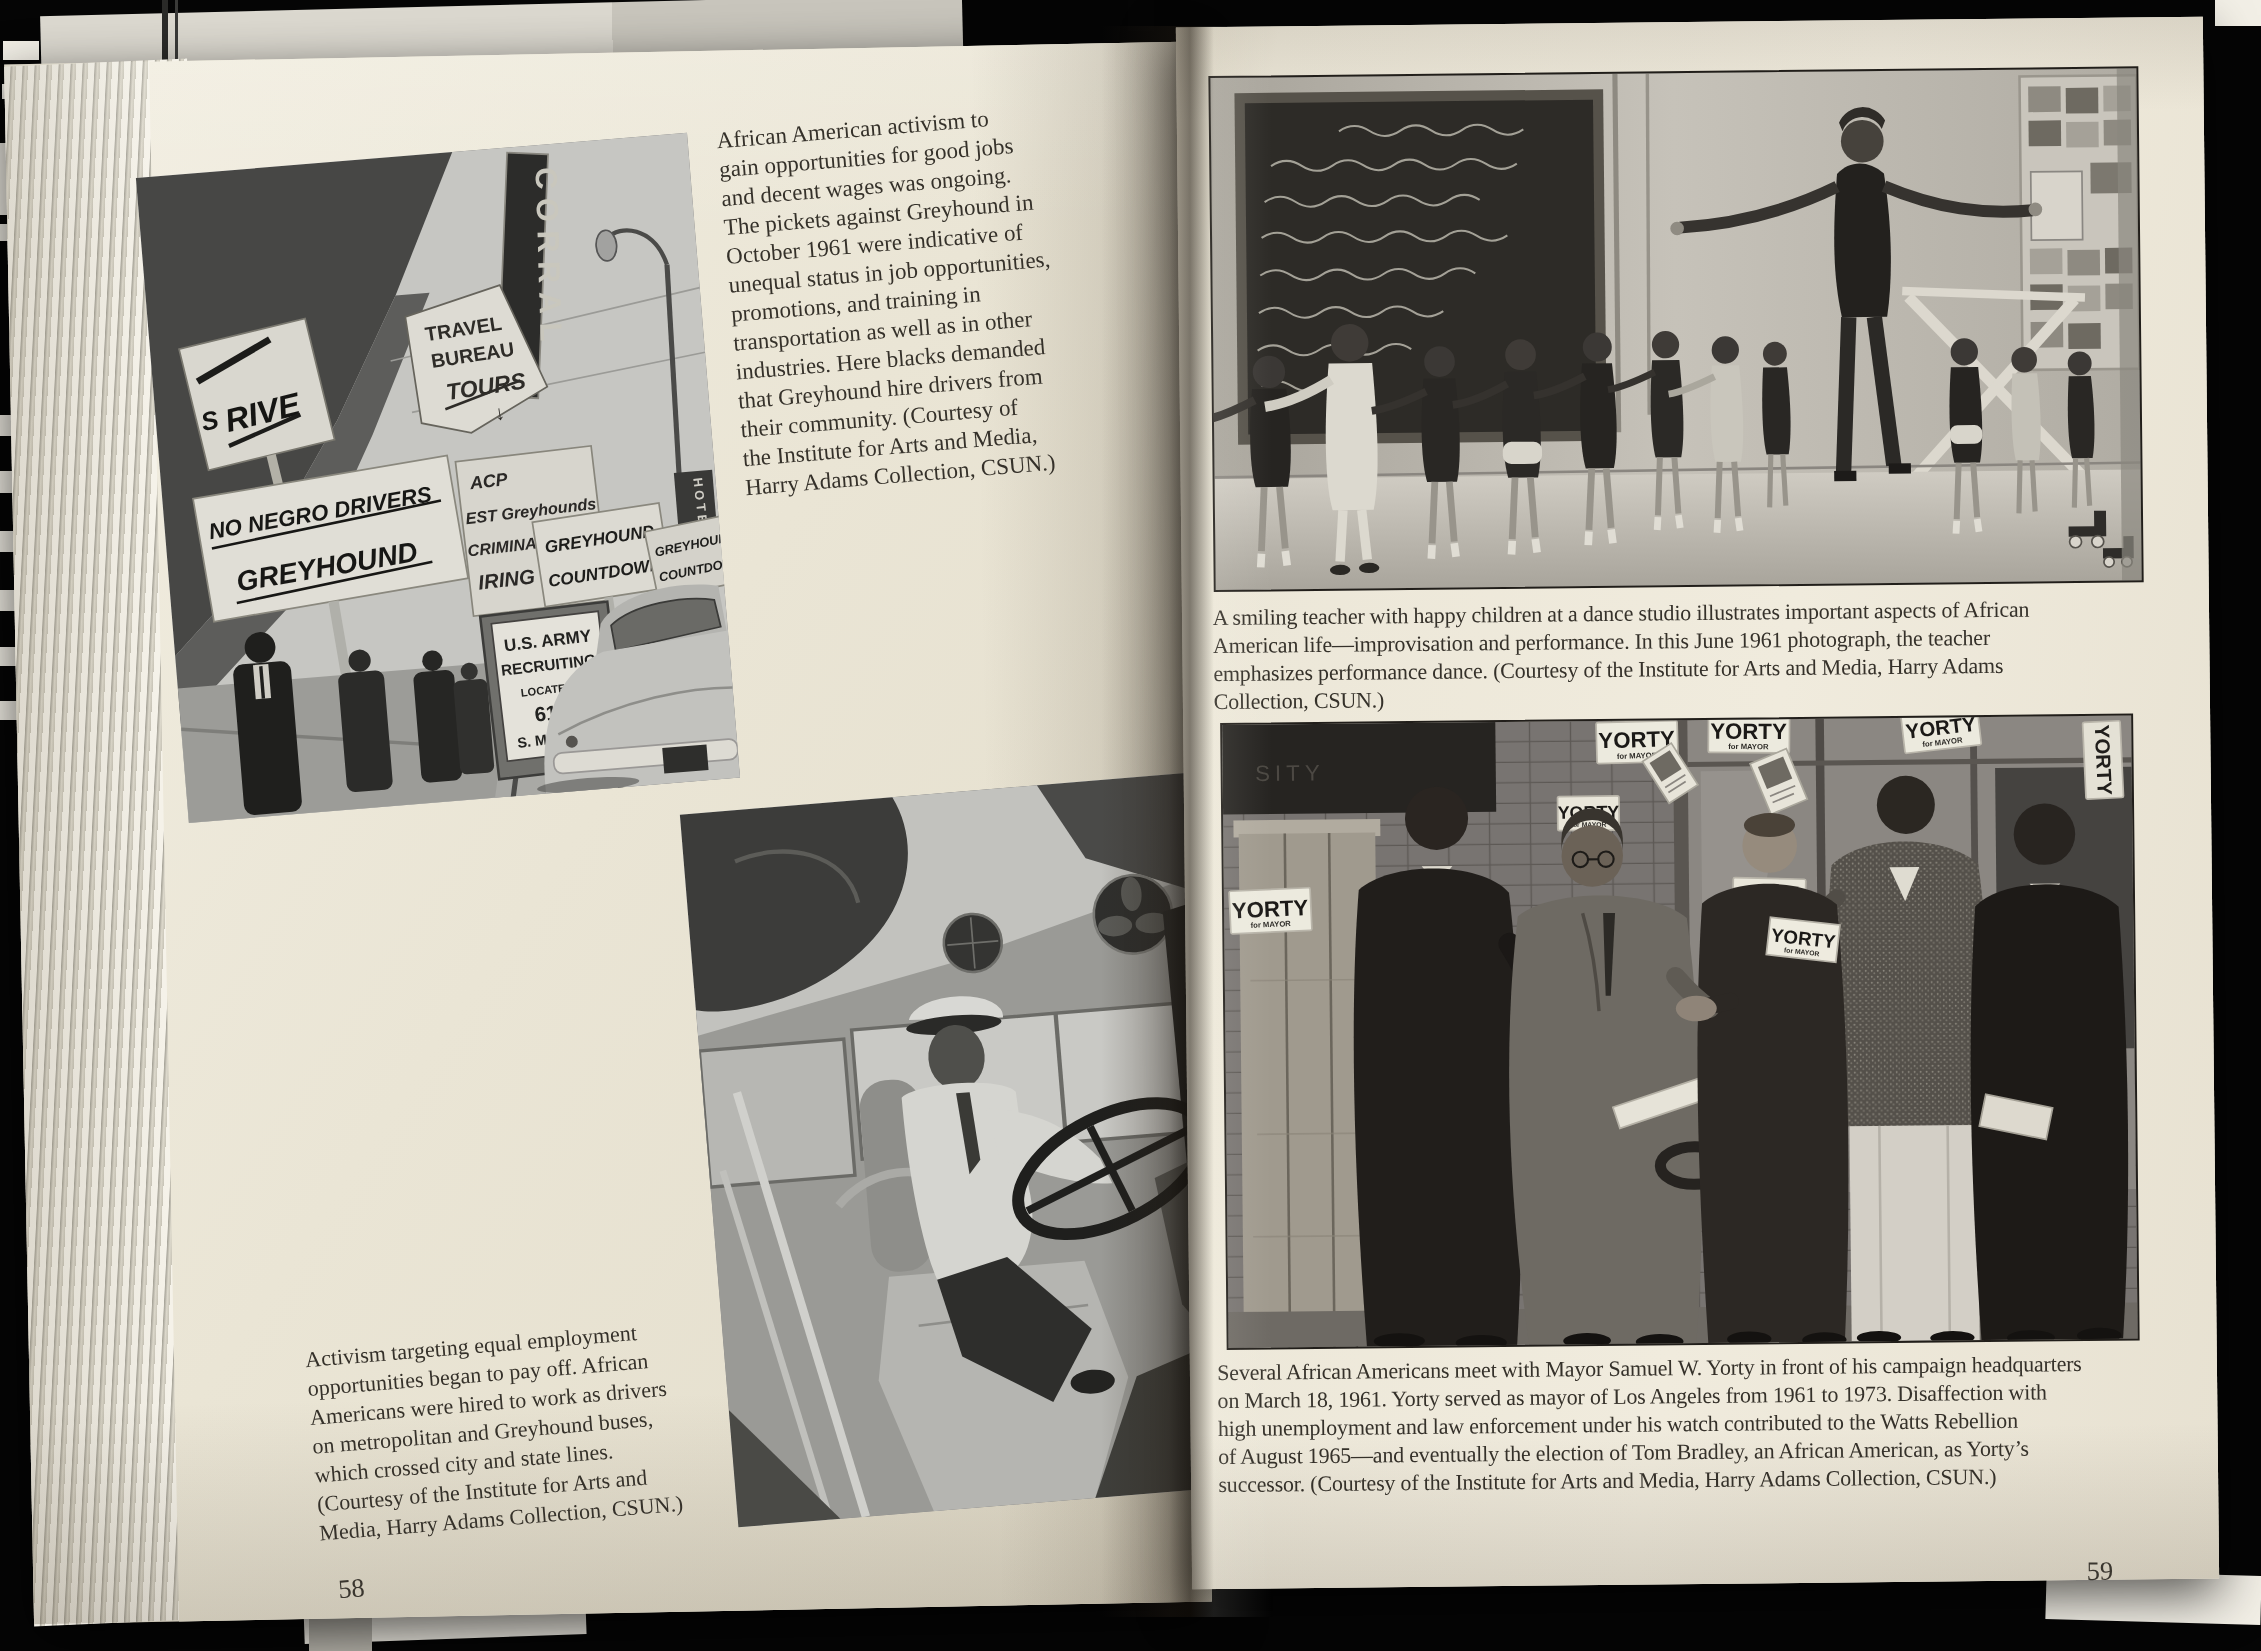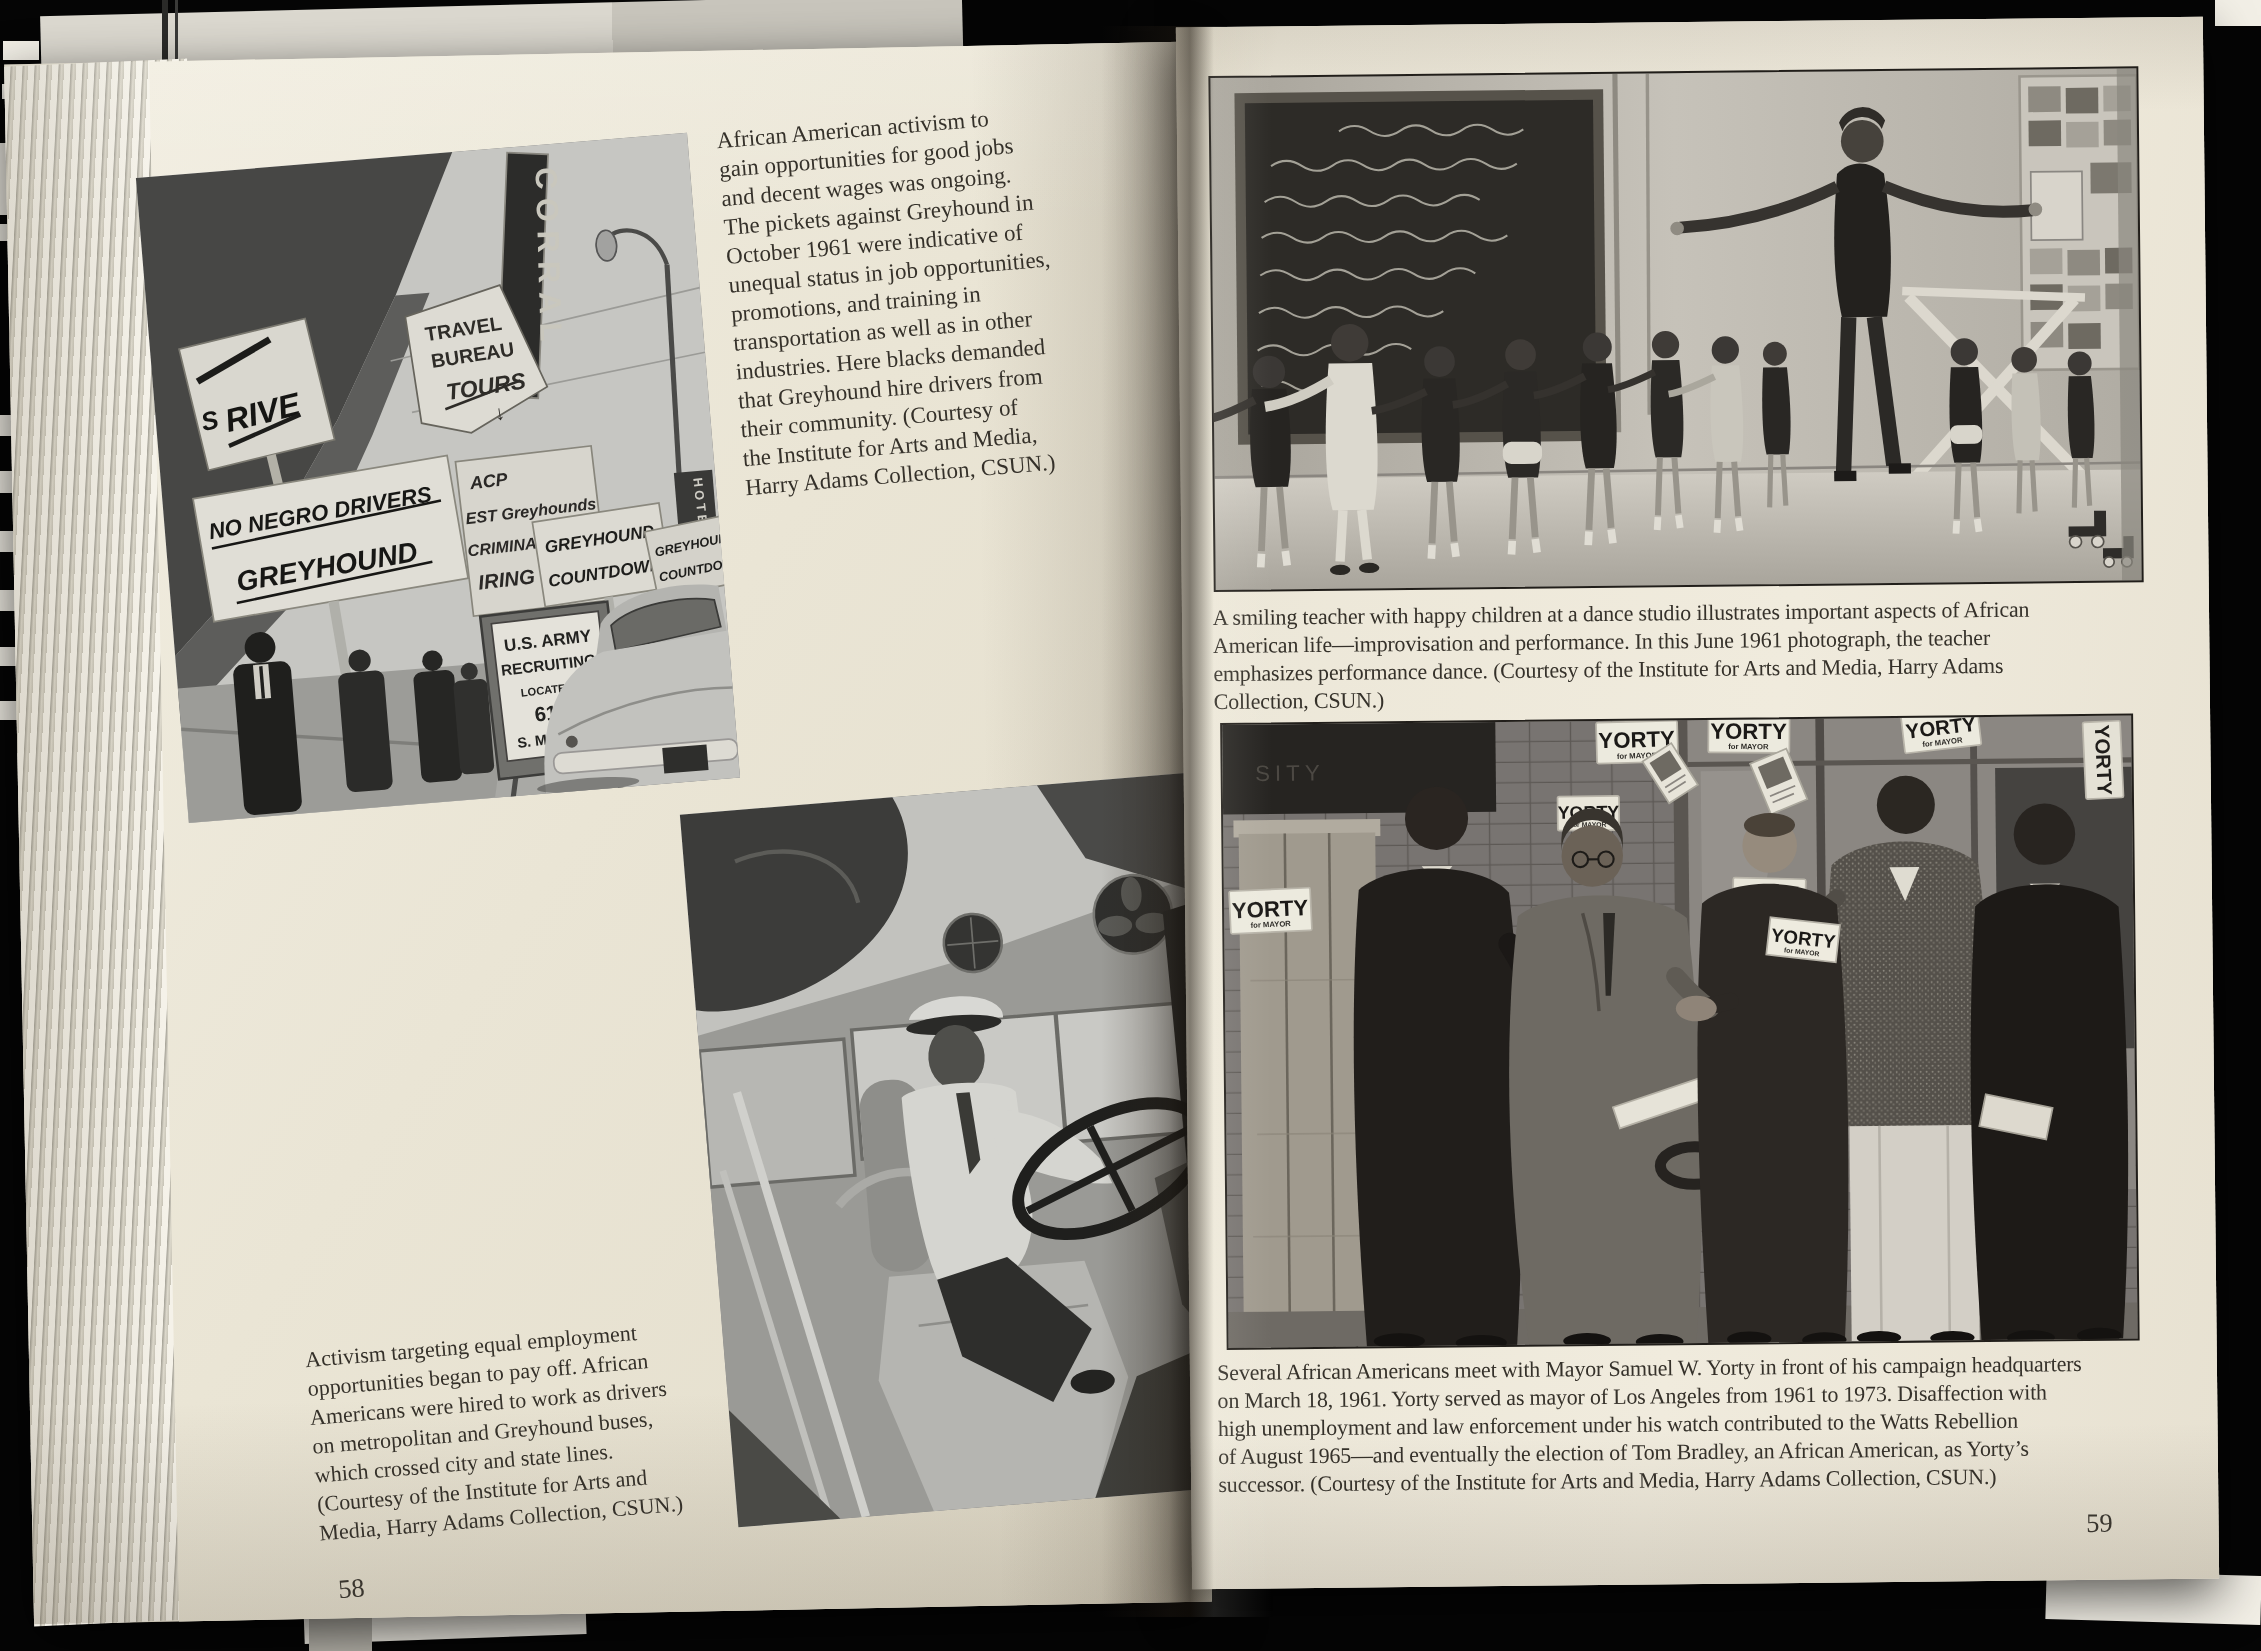--- a/index.html
+++ b/index.html
@@ -626,18 +626,18 @@
         </g>
       </svg>
     </div>
 
     <div class="caption cap-right" style="left:1.7px;top:1306px;width:960px;">Several African Americans meet with Mayor Samuel W. Yorty in front of his campaign headquarters
 on March 18, 1961. Yorty served as mayor of Los Angeles from 1961 to 1973. Disaffection with
 high unemployment and law enforcement under his watch contributed to the Watts Rebellion
 of August 1965—and eventually the election of Tom Bradley, an African American, as Yorty’s
 successor. (Courtesy of the Institute for Arts and Media, Harry Adams Collection, CSUN.)</div>
 
-    <div class="pagenum" style="left:869px;top:1464px;">59</div>
+    <div class="pagenum" style="left:869px;top:1512px;">59</div>
   </div>
 </div>
 
 <div class="abs spine-shadow"></div>
 
 
 </body></html>

